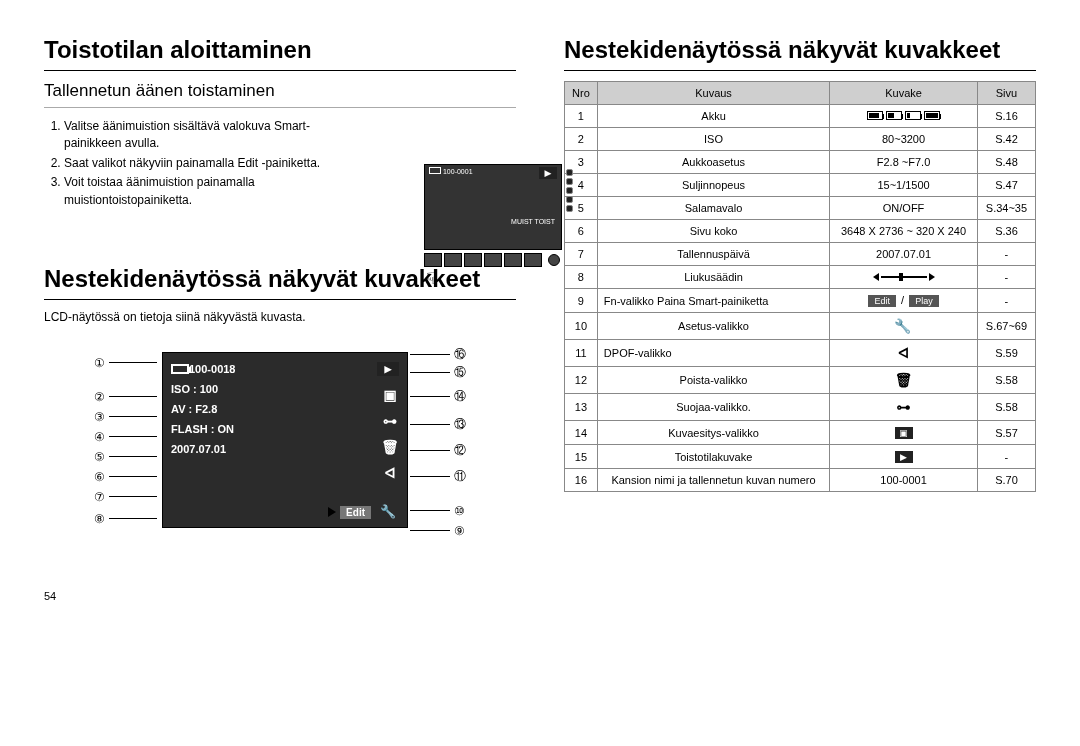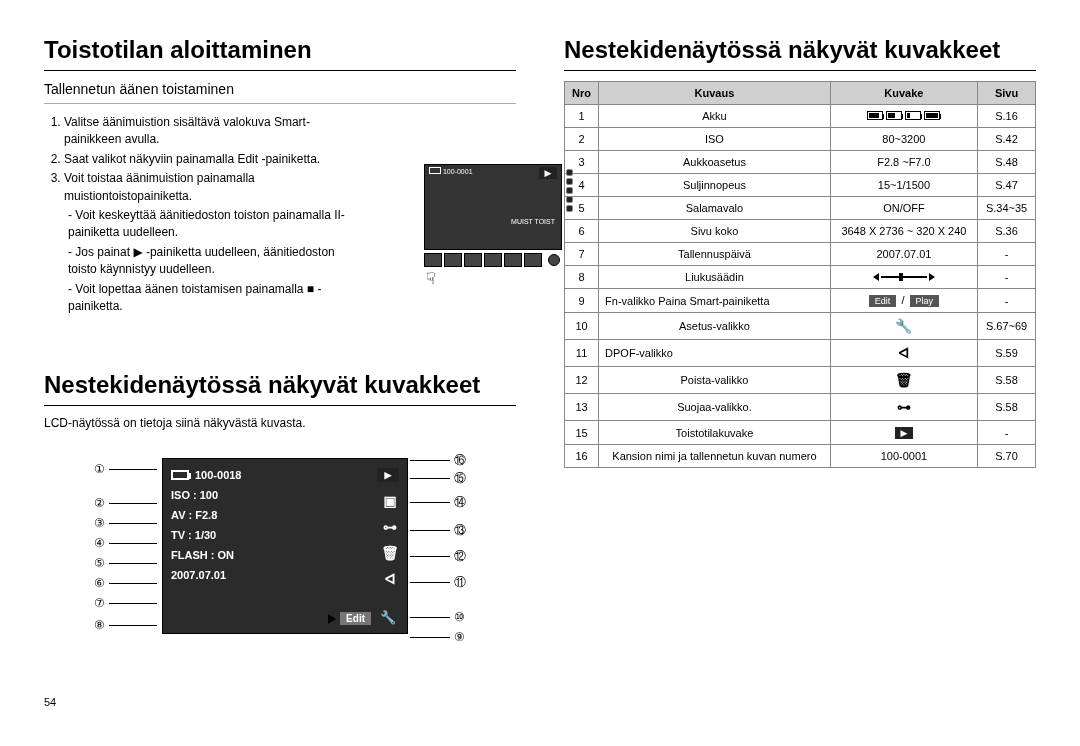--- a/index.html
+++ b/index.html
@@ -9,21 +9,21 @@
     font-family: Arial, Helvetica, sans-serif;
     background: #fff;
     color: #000;
     padding: 36px 44px 12px 44px;
     display: flex;
     gap: 48px;
   }
   .col { flex: 1 1 50%; }
   h1 { font-size: 24px; font-weight: bold; margin-bottom: 6px; }
   .rule { border: none; border-top: 1px solid #000; margin: 6px 0 10px 0; }
-  .sub   { font-size: 14px; margin: 2px 0 6px 0; }
+  .sub   { font-size: 17px; margin: 2px 0 6px 0; }
   .subrule { border: none; border-top: 1px solid #aaa; margin-bottom: 10px; }
   ol.steps { list-style: decimal; padding-left: 20px; font-size: 12px; line-height: 1.45; }
   ol.steps li { margin-bottom: 2px; }
   ul.dashes { list-style: none; margin-left: 4px; }
   ul.dashes li::before { content: "- "; }
   .playtri  { display:inline-block; width:0; height:0; border-left:8px solid #000; border-top:5px solid transparent; border-bottom:5px solid transparent; vertical-align:middle; }
 
   
   .memo {
     position: absolute;
@@ -63,21 +63,21 @@
   .lcd .wrench{ position:absolute; right:10px; bottom:8px; font-size:13px;}
   .circ { font-family: Arial; font-size:12px; }
   .lbl-l { position:absolute; display:flex; align-items:center; gap:4px; }
   .lbl-l .line{ flex:0 0 auto; height:1px; background:#000; }
   .lbl-r { position:absolute; display:flex; align-items:center; gap:4px; }
   .lbl-r .line{ flex:0 0 auto; height:1px; background:#000; }
 
   
   table.ico { border-collapse: collapse; width: 100%; font-size:11px; }
   table.ico th, table.ico td { border:1px solid #888; padding:5px 6px; text-align:center; vertical-align:middle; }
-  table.ico th { background:#cfcfcf; font-weight:bold; }
+  table.ico th { background:#cfcfcf; font-weight:normal; }
   .batts { display:inline-flex; gap:3px; }
   .batts span{ width:16px; height:9px; border:1px solid #000; position:relative; display:inline-block;}
   .batts span::after{ content:""; position:absolute; right:-2px; top:2px; width:2px; height:5px; background:#000;}
   .b3 span:nth-child(1)::before{content:"";position:absolute;left:1px;top:1px;bottom:1px;width:70%;background:#000;}
   .b3 span:nth-child(2)::before{content:"";position:absolute;left:1px;top:1px;bottom:1px;width:45%;background:#000;}
   .b3 span:nth-child(3)::before{content:"";position:absolute;left:1px;top:1px;bottom:1px;width:20%;background:#000;}
   .b3 span:nth-child(4)::before{content:"";position:absolute;left:1px;top:1px;bottom:1px;right:1px;background:#000;}
   .slider { display:inline-flex; align-items:center; gap:2px;}
   .slider .tri{width:0;height:0;border-top:4px solid transparent;border-bottom:4px solid transparent;}
   .slider .l{border-right:6px solid #000;}
@@ -97,25 +97,20 @@
 
   <h1>Toistotilan aloittaminen</h1>
   <hr class="rule">
   <div class="sub">Tallennetun äänen toistaminen</div>
   <hr class="subrule">
 
   <ol class="steps" style="width:320px">
     <li>Valitse äänimuistion sisältävä valokuva Smart-painikkeen avulla.</li>
     <li>Saat valikot näkyviin painamalla Edit -painiketta.</li>
     <li>Voit toistaa äänimuistion painamalla muistiontoistopainiketta.</li>
-    <ul class="dashes">
-      <li>Voit keskeyttää äänitiedoston toiston painamalla II-painiketta uudelleen.</li>
-      <li>Jos painat ▶ -painiketta uudelleen, äänitiedoston toisto käynnistyy uudelleen.</li>
-      <li>Voit lopettaa äänen toistamisen painamalla ■ -painiketta.</li>
-    </ul>
   </ol>
 
   <div class="memo">
     <div class="screen">
       <div class="bar">
         <span><span class="batt"></span>&nbsp;<span>100-0001</span></span>
         <span class="pbox">▶</span>
       </div>
       <div class="txt">MUIST TOIST</div>
       <div class="dots">
@@ -138,31 +133,30 @@
     <div class="hand">☟</div>
   </div>
 
   <h1 style="margin-top:56px">Nestekidenäytössä näkyvät kuvakkeet</h1>
   <hr class="rule">
   <div class="lcd-desc">LCD-näytössä on tietoja siinä näkyvästä kuvasta.</div>
 
   <div class="lcd-wrap">
     <div class="lcd">
       <div class="row top">
-        <span style="display:flex;align-items:center;gap:6px">
+        <span style="display:flex;align-items:center;">
           <span style="width:18px;height:10px;border:2px solid #fff;display:inline-block;position:relative">
               <span style="position:absolute;right:-4px;top:1px;width:3px;height:6px;background:#fff"></span>
             </span>
           <span>100-0018</span>
         </span>
         <span class="pbox" style="width:22px;height:14px;line-height:14px">▶</span>
       </div>
       <div class="row">ISO : 100</div>
       <div class="row">AV : F2.8</div>
-      <div class="row">TV : 1/30</div>
       <div class="row">FLASH : ON</div>
       <div class="row">2007.07.01</div>
 
       <div class="side">
         <span>▣</span>
         <span>⊶</span>
         <span>🗑</span>
         <span>ᐊ</span>
       </div>
       <div class="edit">
@@ -337,20 +331,26 @@
           <td><span class="ic">🗑</span></td>
           <td>S.58</td>
         </tr>
         <tr>
           <td>13</td>
           <td style="text-align:center">Suojaa-valikko.</td>
           <td><span class="ic">⊶</span></td>
           <td>S.58</td>
         </tr>
         <tr>
+          <td>14</td>
+          <td style="text-align:center">Kuvaesitys-valikko</td>
+          <td><span class="pbox">▣</span></td>
+          <td>S.57</td>
+        </tr>
+        <tr>
           <td>15</td>
           <td style="text-align:center">Toistotilakuvake</td>
           <td><span class="pbox">▶</span></td>
           <td>-</td>
         </tr>
         <tr>
           <td>16</td>
           <td style="text-align:center">Kansion nimi ja tallennetun kuvan numero</td>
           <td>100-0001</td>
           <td>S.70</td>

